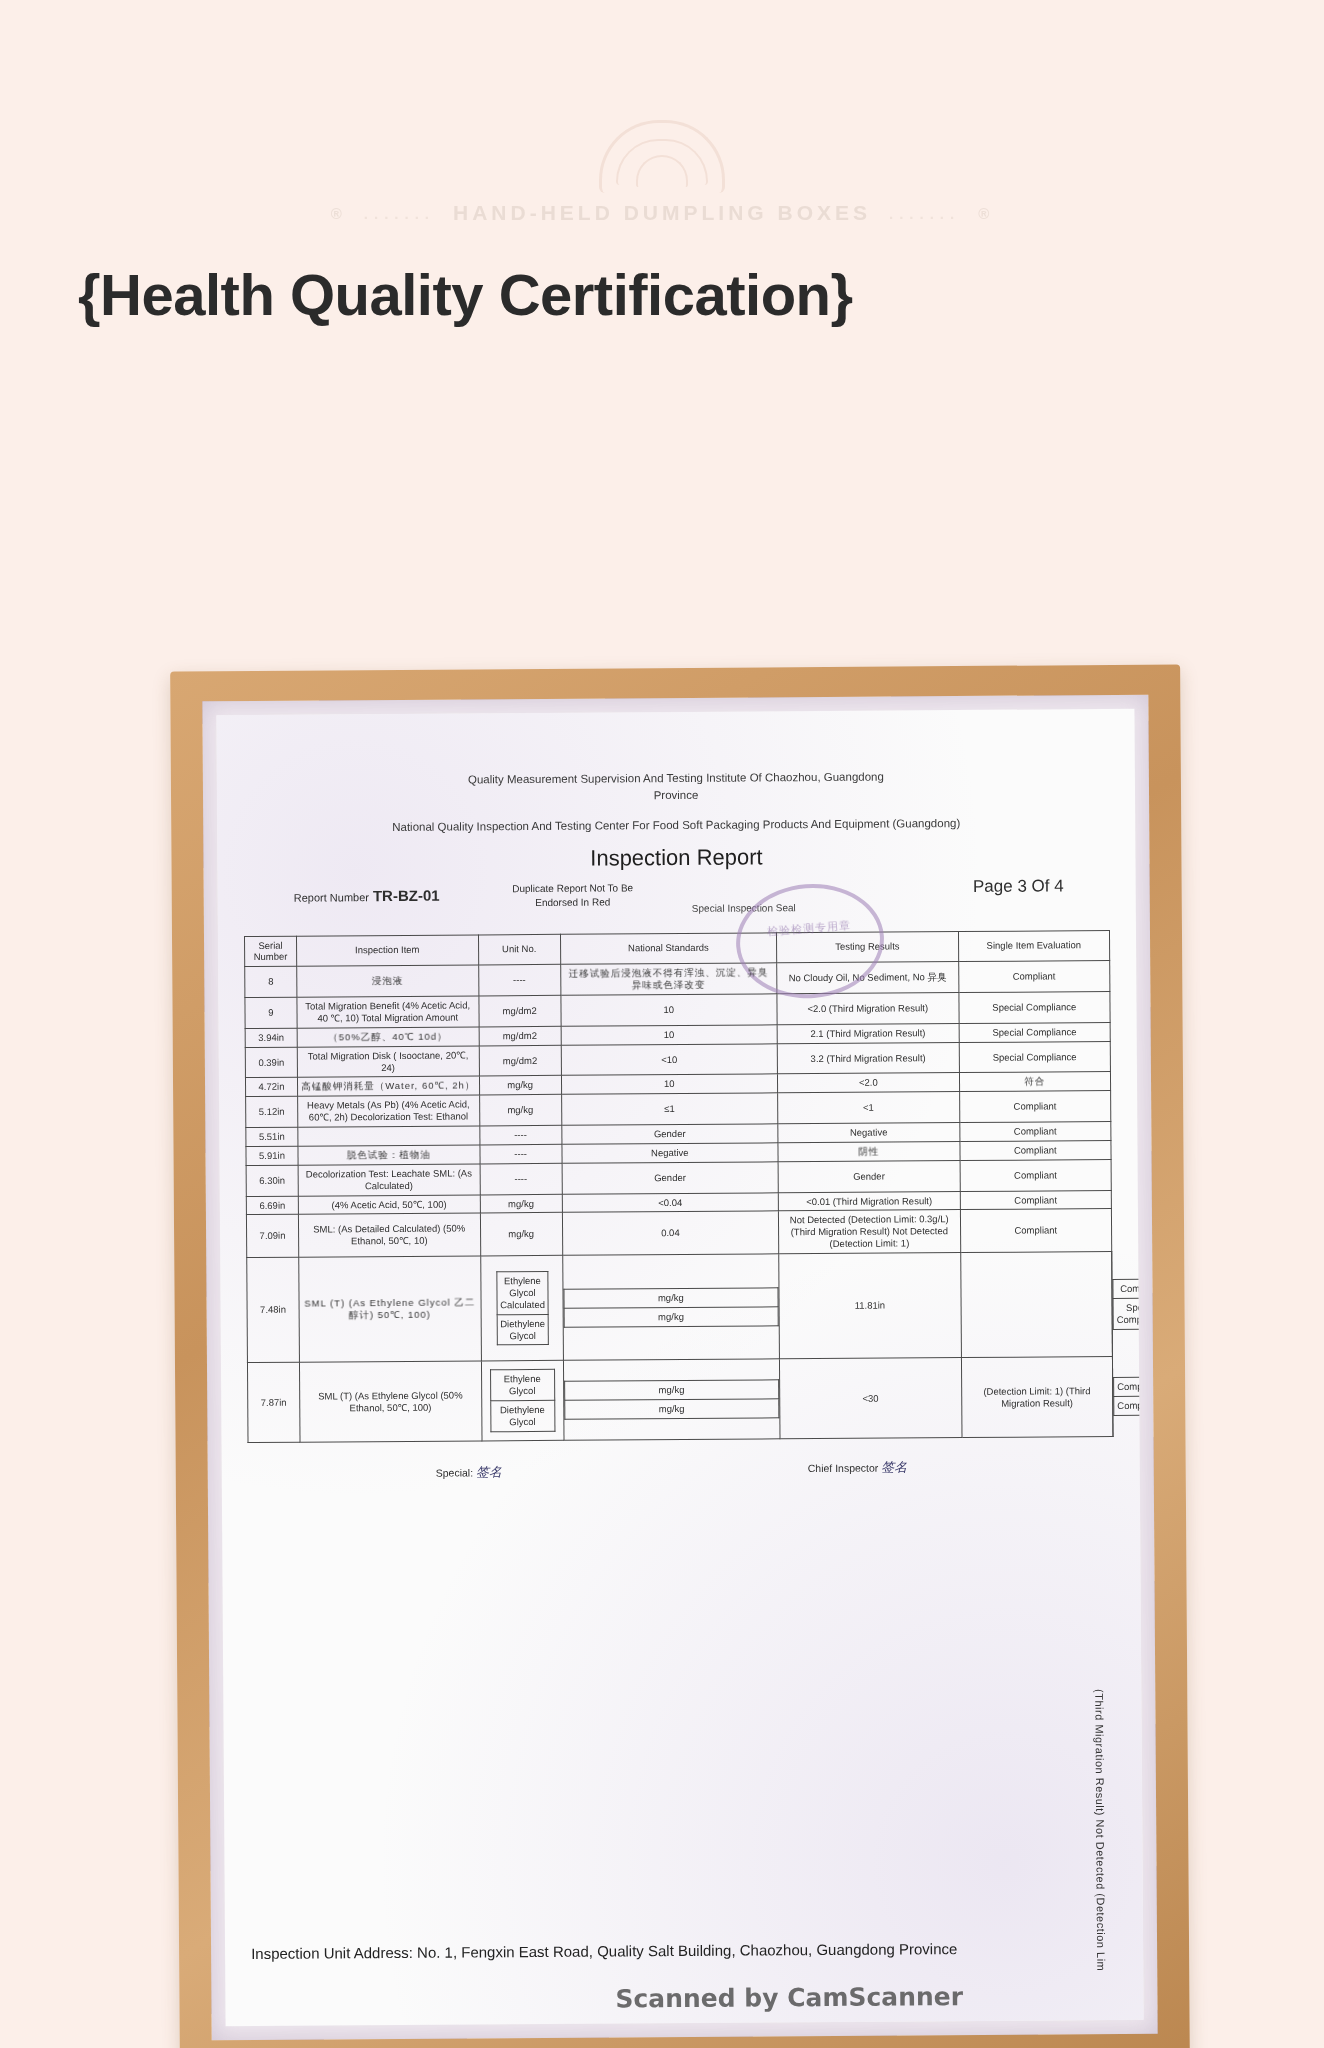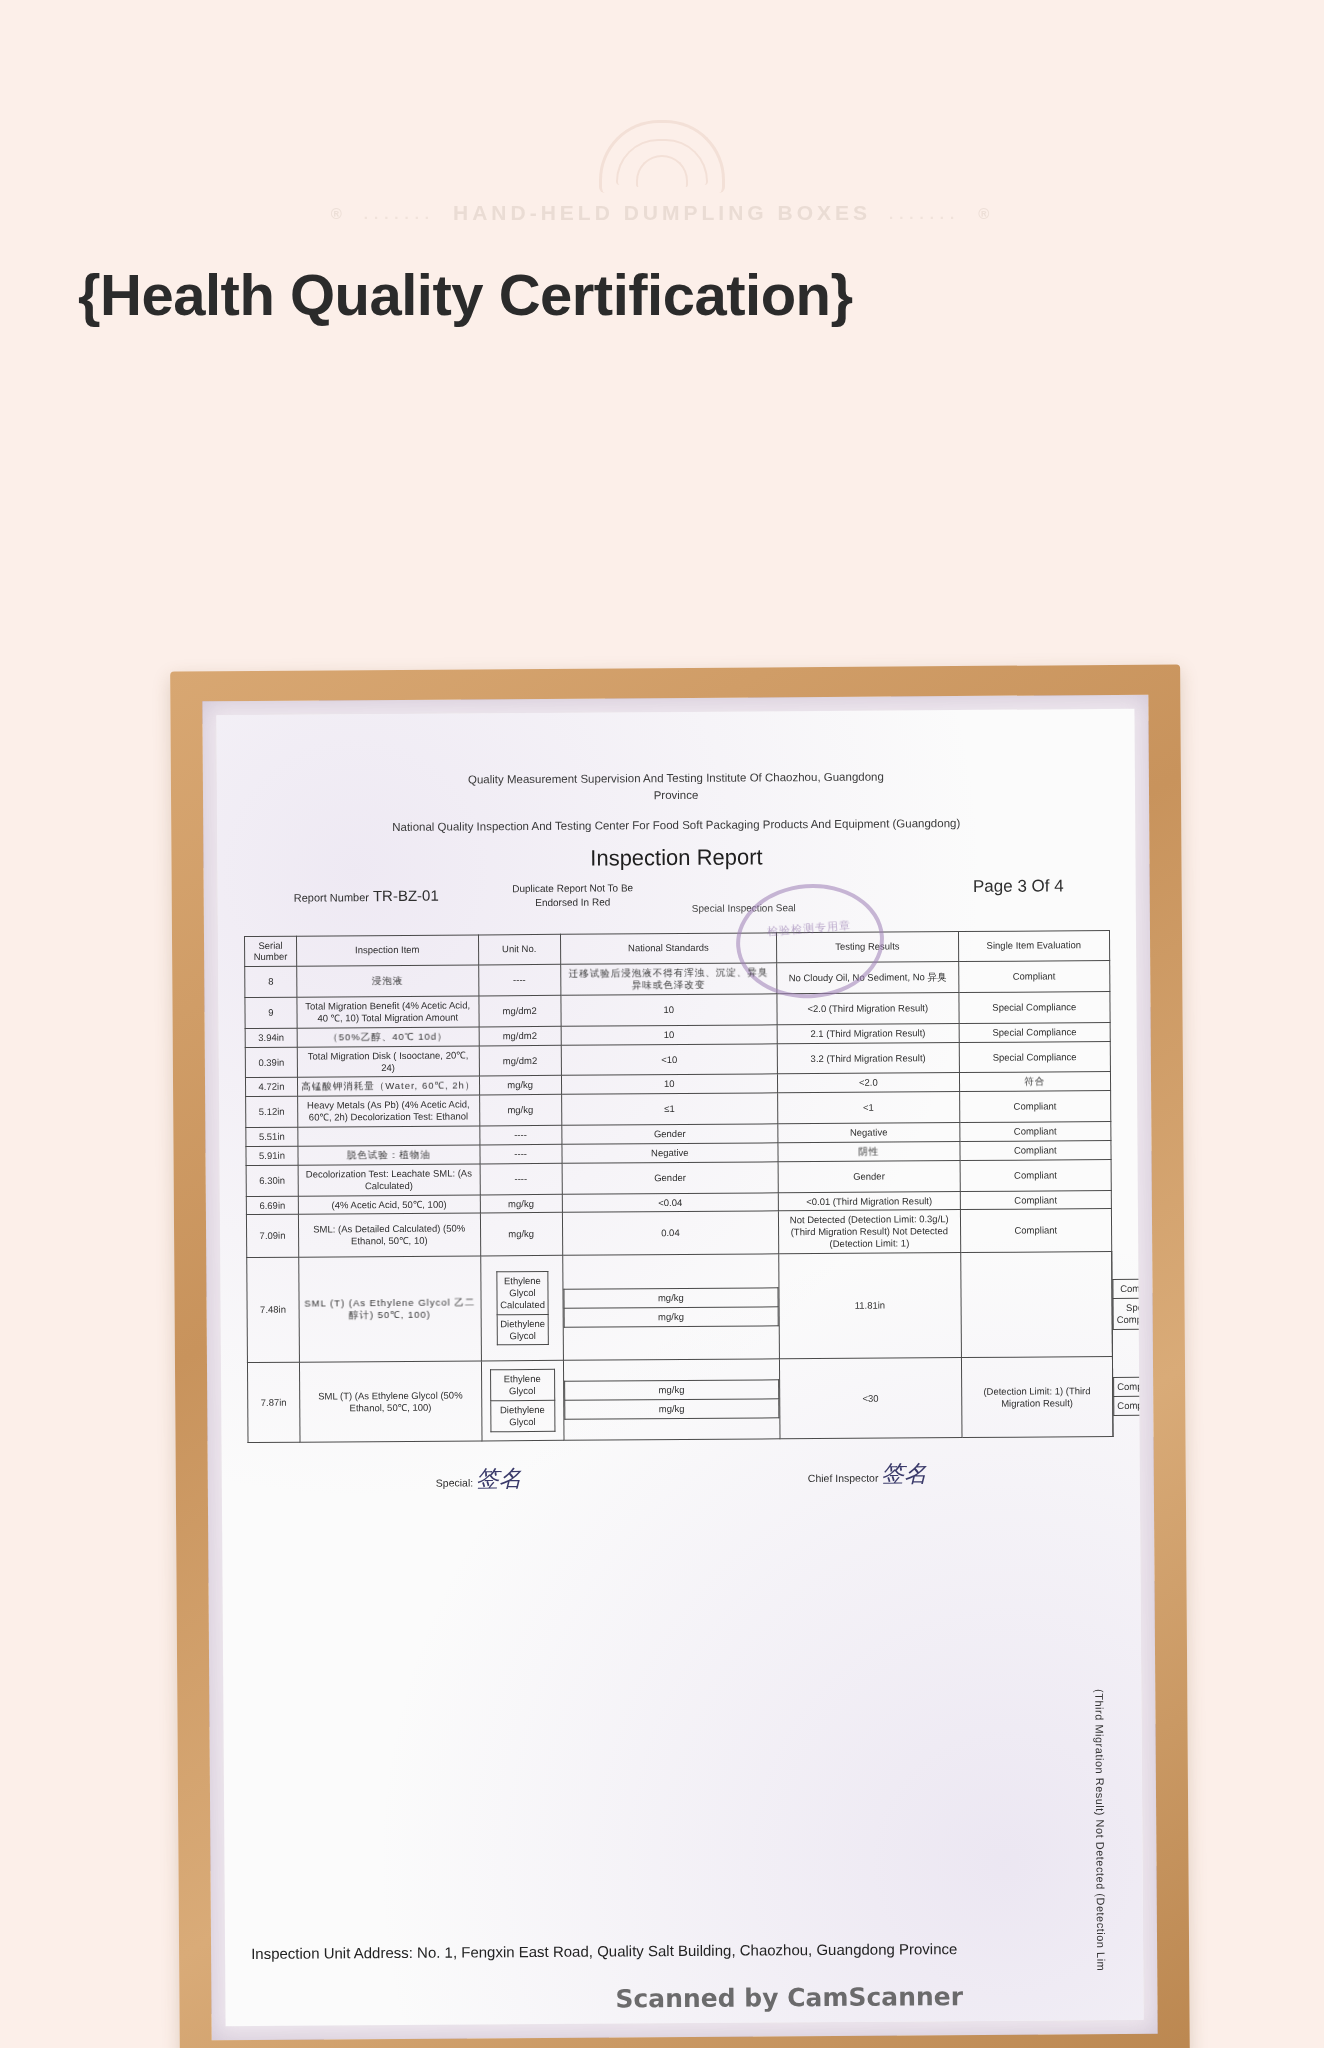--- a/index.html
+++ b/index.html
@@ -73,21 +73,21 @@
   }
 
   .doc-inner{position:absolute;left:0;top:0;right:0;bottom:0;padding:58px 26px 0 26px;}
 
   .org1{text-align:center;font-size:11.5px;line-height:1.5;color:#3a3a3a;width:460px;margin:0 auto;}
   .org2{text-align:center;font-size:11.5px;margin-top:14px;color:#3a3a3a;}
   .rep-title{text-align:center;font-size:22px;margin-top:14px;color:#1f1f1f;}
 
   .meta{position:relative;height:56px;margin-top:4px;}
   .meta .rn{position:absolute;left:50px;top:10px;font-size:11px;}
-  .meta .rn b{font-size:15px;font-weight:400;margin-left:4px;}
+  .meta .rn b{font-size:15px;font-weight:700;margin-left:4px;}
   .meta .dup{position:absolute;left:254px;top:6px;width:150px;font-size:10px;line-height:1.45;text-align:center;}
   .meta .pg{position:absolute;right:46px;top:4px;font-size:17px;margin-left:21px;}
   .meta .spec{position:absolute;left:448px;top:28px;font-size:10px;color:#444;}
 
   .stamp{
     position:absolute;left:492px;top:10px;width:140px;height:106px;
     border:4px solid #9e7fb6;border-radius:50%;
     opacity:.55;transform:rotate(-4deg);
   }
   .stamp .s-txt{
@@ -114,21 +114,21 @@
   .cjk{color:#333;filter:blur(.35px);letter-spacing:1px;}
   .ruler{font-size:9px;color:#333;}
   .lcell{text-align:left;padding-left:6px;}
   .nested{width:100%;border-collapse:collapse;}
   .nested td{border:1px solid #4a4a4a;font-size:9px;padding:10px 2px;}
 
   
   .sig{position:relative;margin-top:14px;height:46px;font-size:10.5px;}
   .sig .rv{position:absolute;left:188px;top:8px;}
   .sig .ci{position:absolute;left:560px;top:6px;}
-  .scribble{font-family:"DejaVu Serif",serif;font-style:italic;color:#3a3a6a;font-size:23px;margin-top:40px;}
+  .scribble{font-family:"DejaVu Serif",serif;font-style:italic;color:#3a3a6a;font-size:13px;margin-top:40px;}
 
   .addr{
     position:absolute;left:26px;right:20px;top:1228px;
     font-size:15px;line-height:1.5;color:#222;
   }
   .cams{
     position:absolute;left:390px;top:1272px;
     font-size:25px;font-weight:700;color:#4a4a4a;opacity:.8;
     font-family:"DejaVu Sans",sans-serif;
   }

